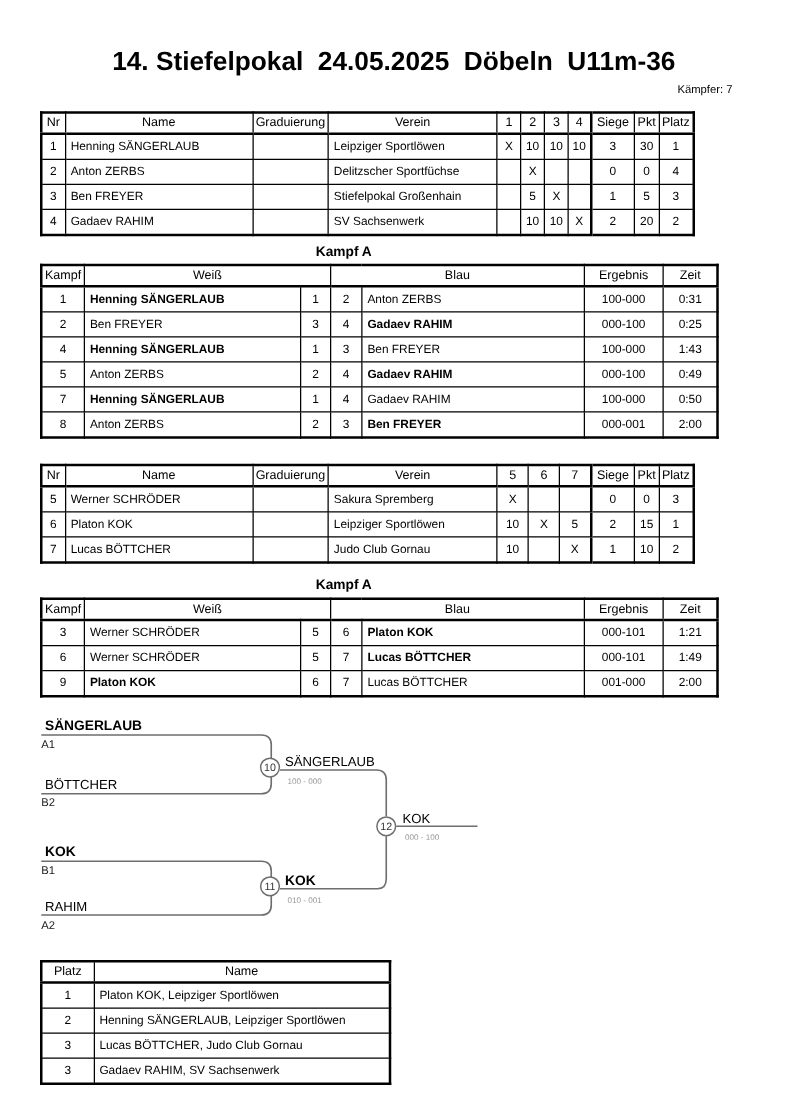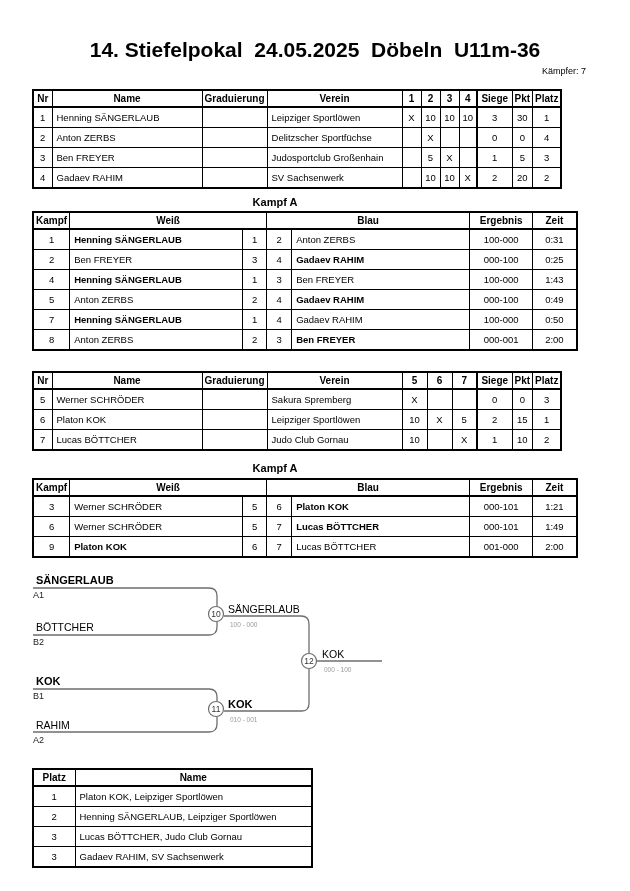--- a/index.html
+++ b/index.html
@@ -10,21 +10,21 @@
   .fighters-count{position:absolute;top:66px;right:44px;font-size:9px;margin-left:48px;}
   .section-title{position:absolute;font-size:11px;font-weight:bold;text-align:center;}
   #title-pool-a{top:67px;left:0;width:474px;}
   #title-match-a{top:196px;left:0;width:550px;}
   #title-pool-b{top:353px;left:0;width:464px;}
   #title-match-b{top:462px;left:0;width:550px;}
   #title-results{top:751px;left:0;width:340px;}
   table{position:absolute;border-collapse:collapse;table-layout:fixed;border:2px solid #000;}
   td,th{border:1px solid #000;font-size:9.5px;height:19px;padding:0 2px;
         overflow:hidden;white-space:nowrap;text-align:center;vertical-align:middle;}
-  th{font-size:10px;border-bottom:2px solid #000;height:15px;font-weight:bold;margin-top:16px;}
+  th{font-size:10px;border-bottom:2px solid #000;height:15px;font-weight:normal;margin-top:16px;}
   th.ovr{overflow:visible;text-align:center;}
   td.l{text-align:left;padding-left:4px;}
   td.b,span.b{font-weight:bold;}
   td.ts,th.ts{border-left:2px solid #000;}
   #tbl-pool-a{left:32px;top:89px;}
   #tbl-match-a{left:32px;top:211px;}
   #tbl-pool-b{left:32px;top:371px;}
   #tbl-match-b{left:32px;top:478px;}
   #tbl-results{left:32px;top:768px;}
   .bracket-svg{position:absolute;left:0;top:0;}
@@ -96,21 +96,21 @@
         <td></td>
         <td></td>
         <td class="ts">0</td>
         <td>0</td>
         <td>4</td>
       </tr>
       <tr>
         <td>3</td>
         <td class="l">Ben FREYER</td>
         <td></td>
-        <td class="l">Judosportclub Großenhain</td>
+        <td class="l">Stiefelpokal Großenhain</td>
         <td></td>
         <td>5</td>
         <td>X</td>
         <td></td>
         <td class="ts">1</td>
         <td>5</td>
         <td>3</td>
       </tr>
       <tr>
         <td>4</td>

